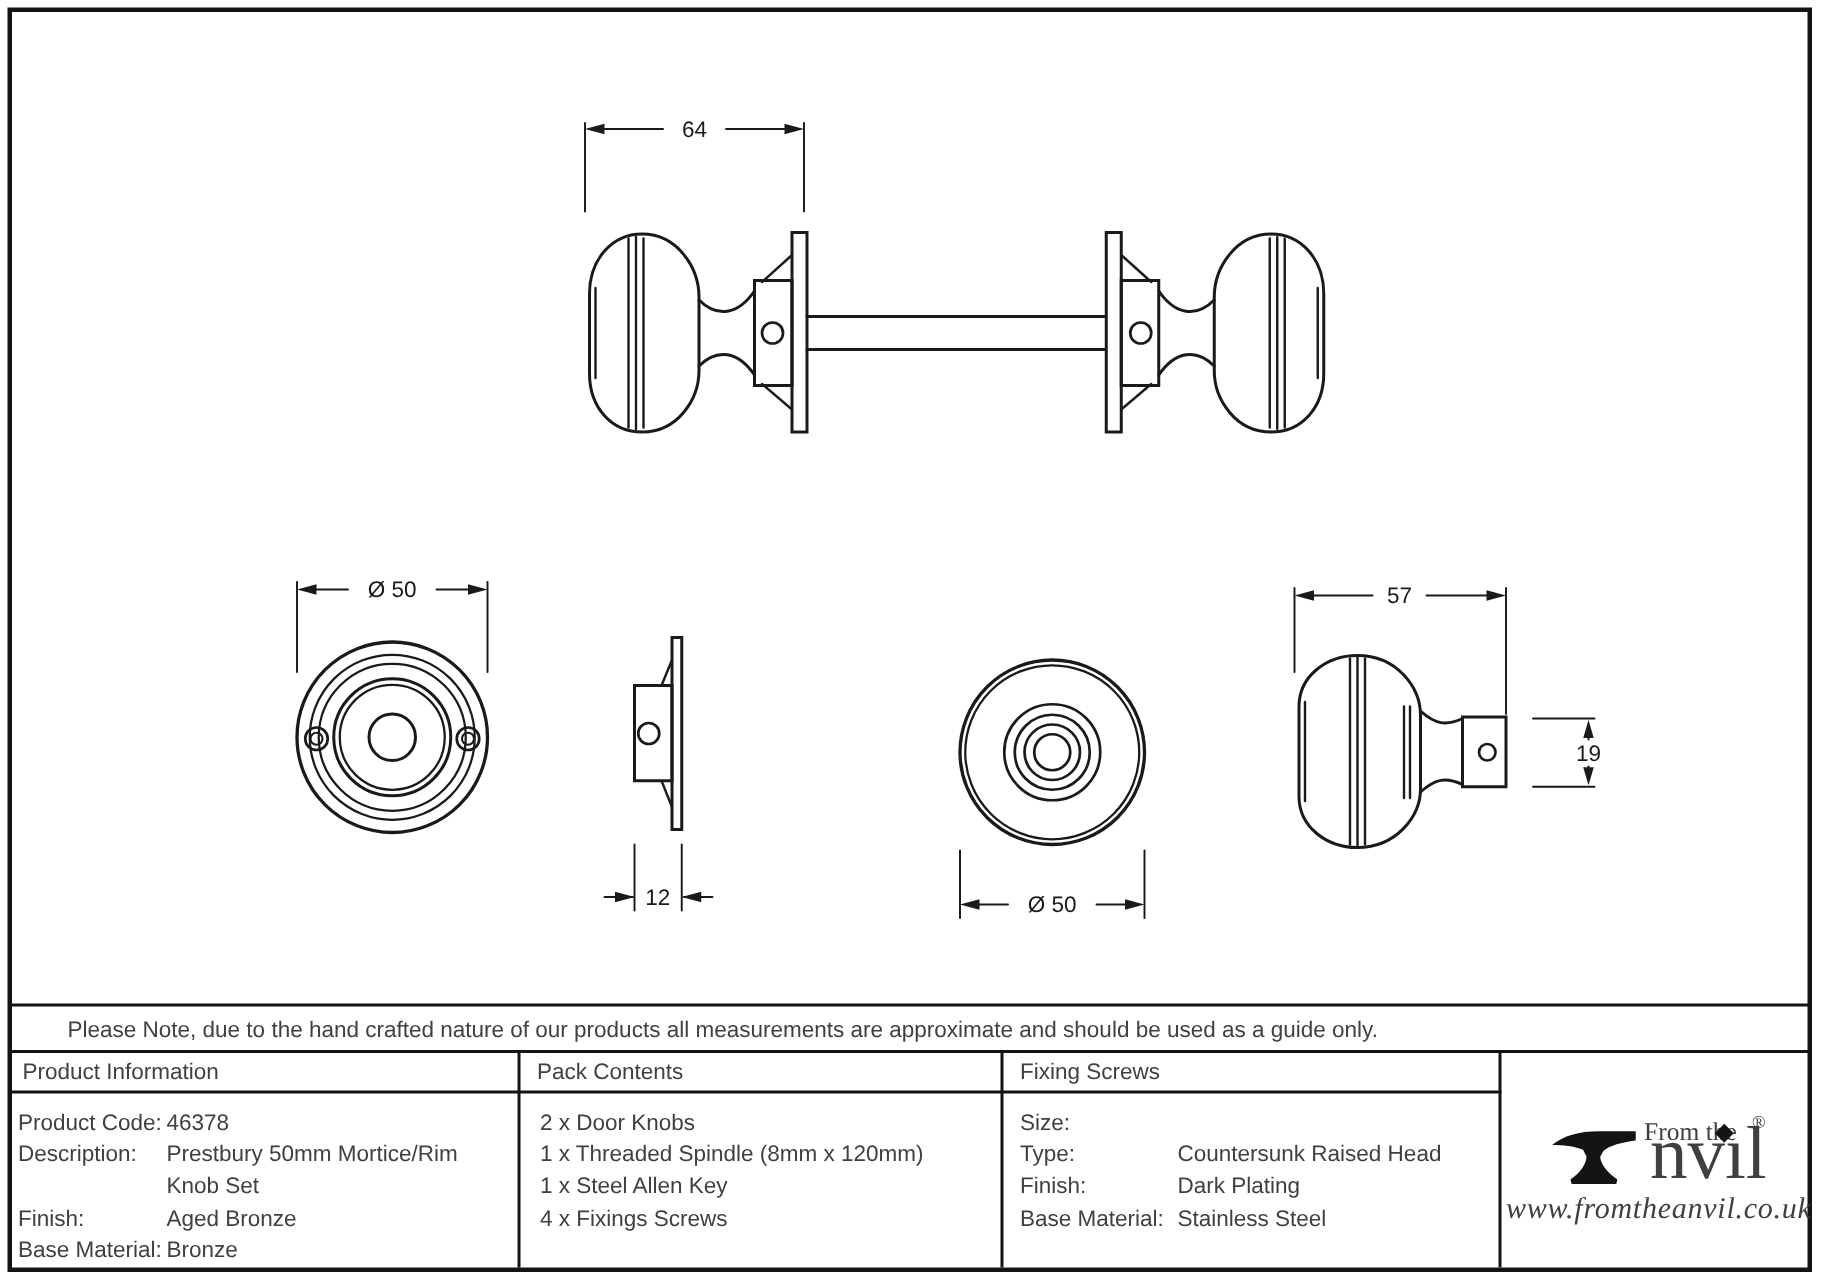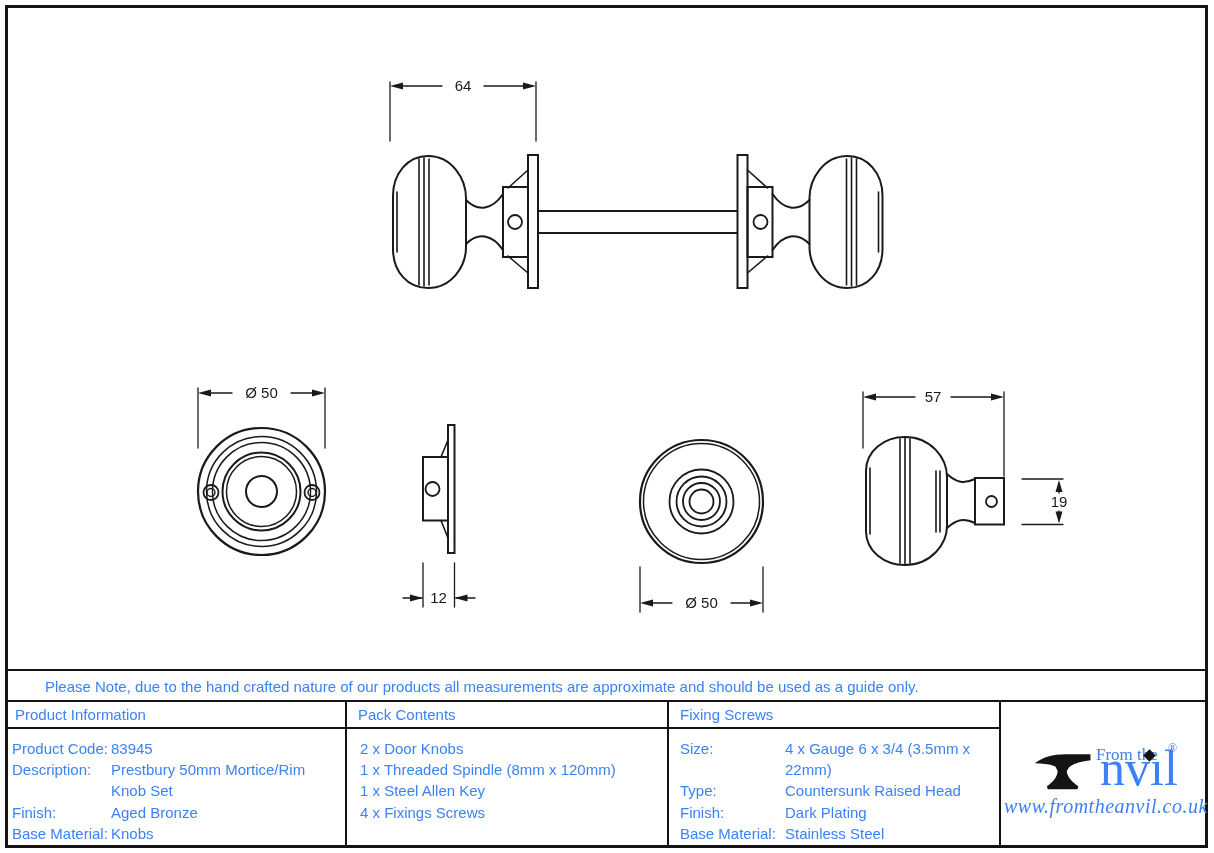--- a/index.html
+++ b/index.html
@@ -1,17 +1,17 @@
 <!DOCTYPE html>
 <html><head>
 <meta charset="utf-8">
 <style>
   html,body{margin:0;padding:0;background:#fff;}
   .sheet{position:relative;width:1214px;height:853px;background:#fff;overflow:hidden;
-         font-family:"Liberation Sans",sans-serif;color:#3b82f6;}
+         font-family:"Liberation Sans",sans-serif;color:#404040;}
   .frame{position:absolute;left:5px;top:5px;width:1197px;height:837px;border:3px solid #141414;}
   .hline,.vline{position:absolute;background:#141414;}
   .note-text{position:absolute;left:16px;top:678px;font-size:15px;margin-left:29px;}
   .th{position:absolute;top:706px;font-size:15px;}
   .cell{position:absolute;top:738px;font-size:15px;line-height:21.2px;}
   .kv{display:flex;}
   .kv .k{flex:0 0 99px;}
   .kv3 .k{flex:0 0 105px;}
   .logo{position:absolute;left:1004px;top:733px;width:200px;height:85px;}
   .logo .fromthe{position:absolute;left:92px;top:12px;font-family:"Liberation Serif",serif;font-size:17px;}
@@ -170,47 +170,46 @@
 
   <div class="note-text">Please Note, due to the hand crafted nature of our products all measurements are approximate and should be used as a guide only.</div>
 
   <div class="th" style="left:15px;">Product Information</div>
   <div class="th" style="left:358px;">Pack Contents</div>
   <div class="th" style="left:680px;">Fixing Screws</div>
 
   <div class="cell" style="left:12px;width:332px;">
     <div class="kv">
       <span class="k">Product Code:</span>
-      <span class="v">83945</span>
+      <span class="v">46378</span>
     </div>
     <div class="kv">
       <span class="k">Description:</span>
       <span class="v">Prestbury 50mm Mortice/Rim Knob Set</span>
     </div>
     <div class="kv">
       <span class="k">Finish:</span>
       <span class="v">Aged Bronze</span>
     </div>
     <div class="kv">
       <span class="k">Base Material:</span>
-      <span class="v">Knobs</span>
+      <span class="v">Bronze</span>
     </div>
   </div>
 
   <div class="cell" style="left:360px;width:300px;">
     <div>2 x Door Knobs</div>
     <div>1 x Threaded Spindle (8mm x 120mm)</div>
     <div>1 x Steel Allen Key</div>
     <div>4 x Fixings Screws</div>
   </div>
 
   <div class="cell" style="left:680px;width:316px;">
     <div class="kv kv3">
       <span class="k">Size:</span>
-      <span class="v">4 x Gauge 6 x 3/4 (3.5mm x 22mm)</span>
     </div>
     <div class="kv kv3">
       <span class="k">Type:</span>
       <span class="v">Countersunk Raised Head</span>
     </div>
     <div class="kv kv3">
       <span class="k">Finish:</span>
       <span class="v">Dark Plating</span>
     </div>
     <div class="kv kv3">

